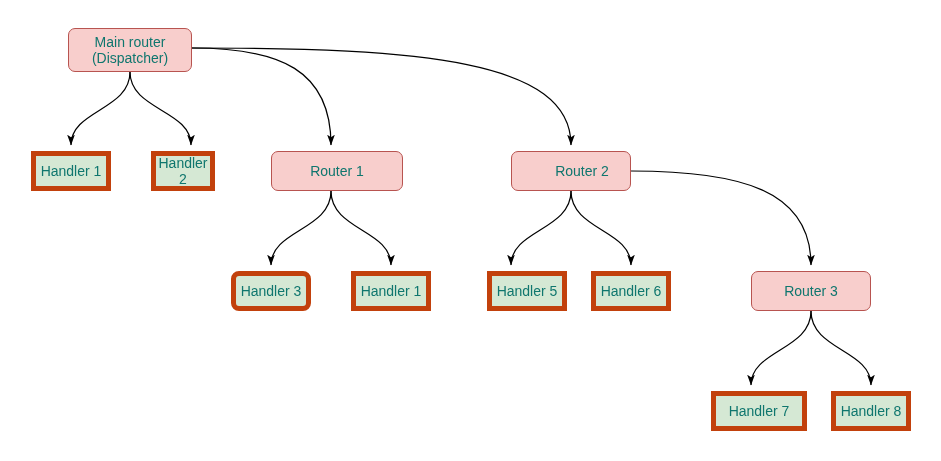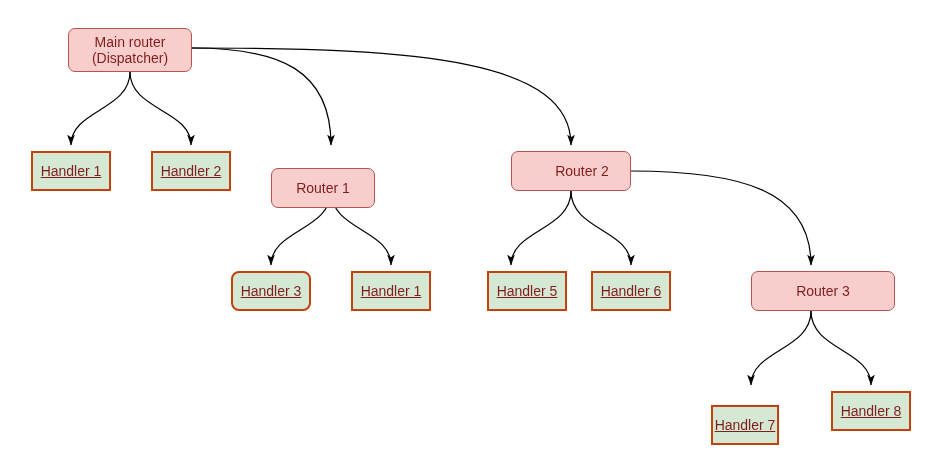--- a/index.html
+++ b/index.html
@@ -25,34 +25,33 @@
   }
   .node {
     position: absolute;
     box-sizing: border-box;
     display: flex;
     align-items: center;
     justify-content: center;
     text-align: center;
     font-size: 14px;
     line-height: 16px;
-    color: #7f1d1d;
+    color: #0f766e;
     white-space: pre-line;
     z-index: 2;
   }
   .node.router {
     background: #f8cecc;
     border: 1px solid #b85450;
     border-radius: 7px;
   }
   .node.handler {
     background: #d5e8d4;
-    border: 2px solid #c2410c;
+    border: 5px solid #c2410c;
     border-radius: 0;
-    text-decoration: underline;
   }
 </style>
 </head>
 <body>
 
 <div id="canvas">
 
   <svg id="edge-layer" viewBox="0 0 941 461" xmlns="http://www.w3.org/2000/svg">
     <defs>
       <marker id="arrowhead" markerWidth="10" markerHeight="10" refX="8.6" refY="3.2" orient="auto" markerUnits="strokeWidth">
@@ -71,25 +70,25 @@
         <path d="M 631 171 C 740 171 811 190 811 265" fill="none" stroke="#000000" stroke-width="1.2" marker-end="url(#arrowhead)"></path>
         <path d="M 811 311 C 811 350 751 350 751 385" fill="none" stroke="#000000" stroke-width="1.2" marker-end="url(#arrowhead)"></path>
         <path d="M 811 311 C 811 350 871 350 871 385" fill="none" stroke="#000000" stroke-width="1.2" marker-end="url(#arrowhead)"></path>
       </g>
   </svg>
 
   <div id="nodes-layer">
       <div class="node router" style="left: 68px; top: 28px; width: 124px; height: 44px;"><span>Main router
 (Dispatcher)</span></div>
       <div class="node handler" style="left: 31px; top: 151px; width: 80px; height: 40px;"><span>Handler 1</span></div>
-      <div class="node handler" style="left: 151px; top: 151px; width: 80px; height: 40px;"><span>Handler 2</span></div>
-      <div class="node router" style="left: 271px; top: 151px; width: 104px; height: 40px; margin-top: 17px;"><span>Router 1</span></div>
+      <div class="node handler" style="left: 151px; top: 151px; width: 64px; height: 40px;"><span>Handler 2</span></div>
+      <div class="node router" style="left: 271px; top: 151px; width: 132px; height: 40px;"><span>Router 1</span></div>
       <div class="node router" style="left: 511px; top: 151px; width: 120px; height: 40px; padding-left: 22px;"><span>Router 2</span></div>
       <div class="node handler" style="left: 231px; top: 271px; width: 80px; height: 40px; border-radius: 8px;"><span>Handler 3</span></div>
       <div class="node handler" style="left: 351px; top: 271px; width: 80px; height: 40px;"><span>Handler 1</span></div>
       <div class="node handler" style="left: 487px; top: 271px; width: 80px; height: 40px;"><span>Handler 5</span></div>
       <div class="node handler" style="left: 591px; top: 271px; width: 80px; height: 40px; justify-content: center;"><span>Handler 6</span></div>
-      <div class="node router" style="left: 751px; top: 271px; width: 144px; height: 40px; justify-content: center;"><span>Router 3</span></div>
-      <div class="node handler" style="left: 711px; top: 405px; width: 68px; height: 40px;"><span>Handler 7</span></div>
+      <div class="node router" style="left: 751px; top: 271px; width: 120px; height: 40px; justify-content: center;"><span>Router 3</span></div>
+      <div class="node handler" style="left: 711px; top: 391px; width: 96px; height: 40px;"><span>Handler 7</span></div>
       <div class="node handler" style="left: 831px; top: 391px; width: 80px; height: 40px;"><span>Handler 8</span></div>
     </div>
 
 </div>
 
 </body></html>

